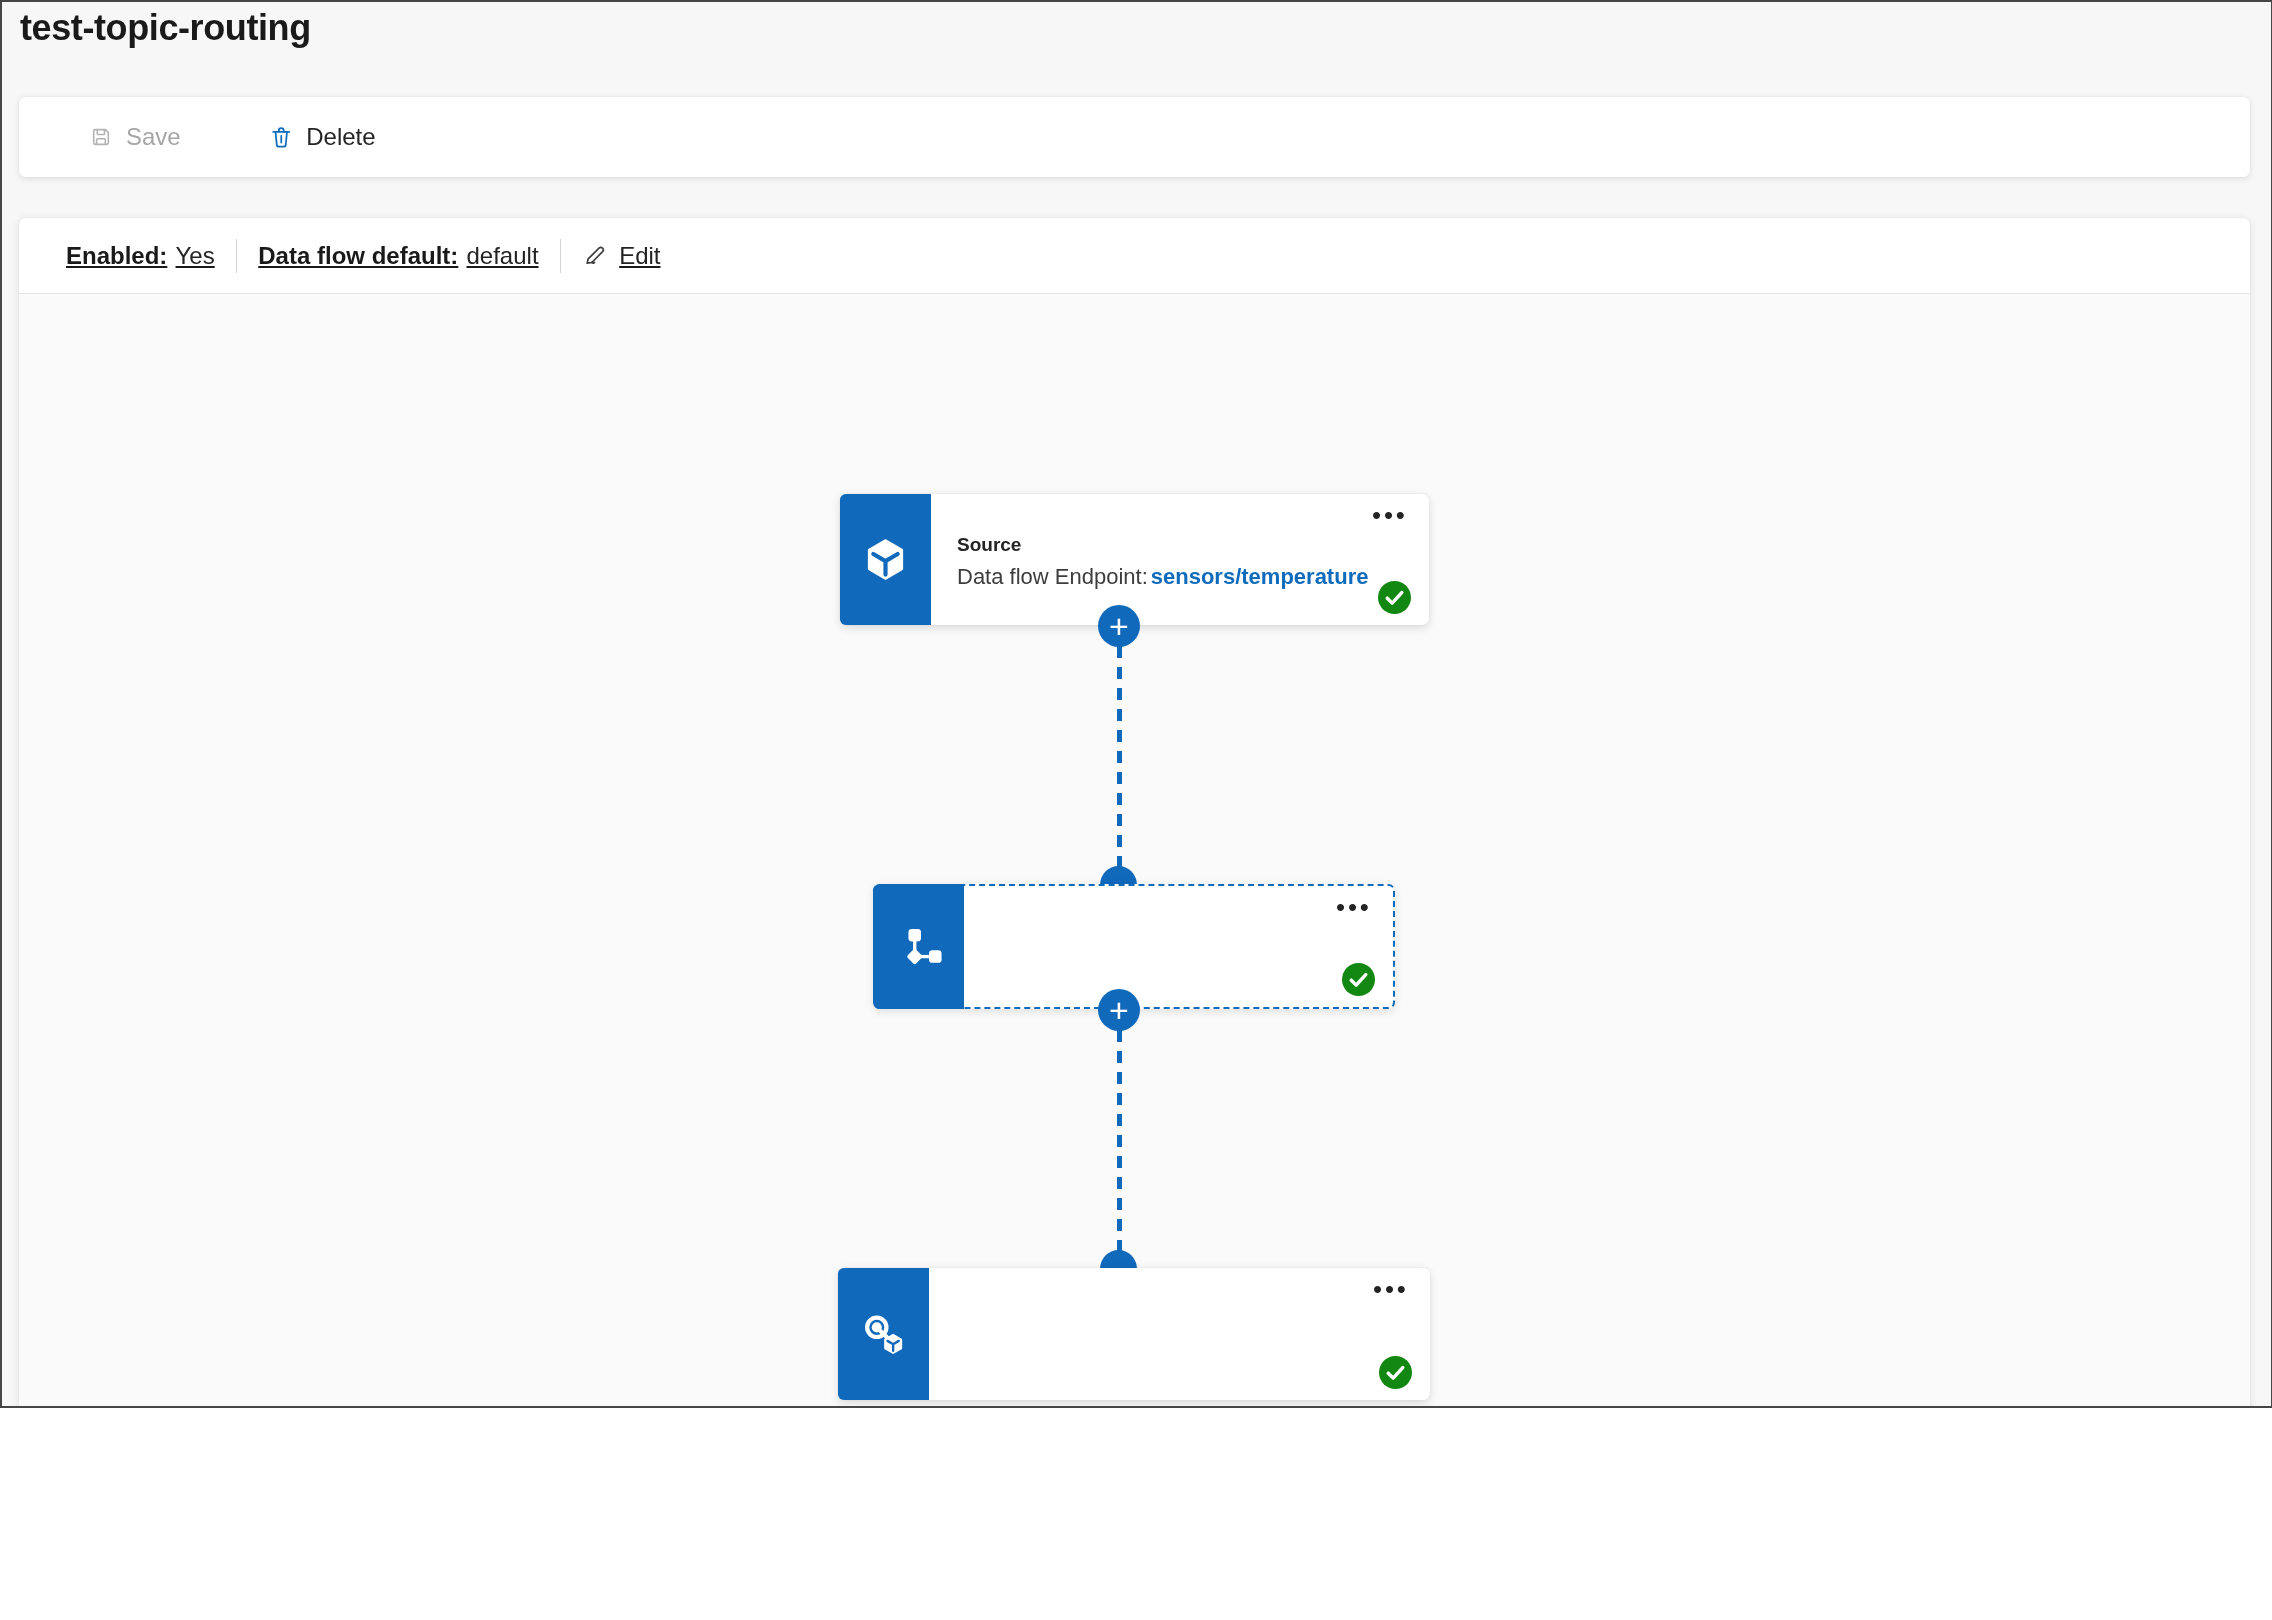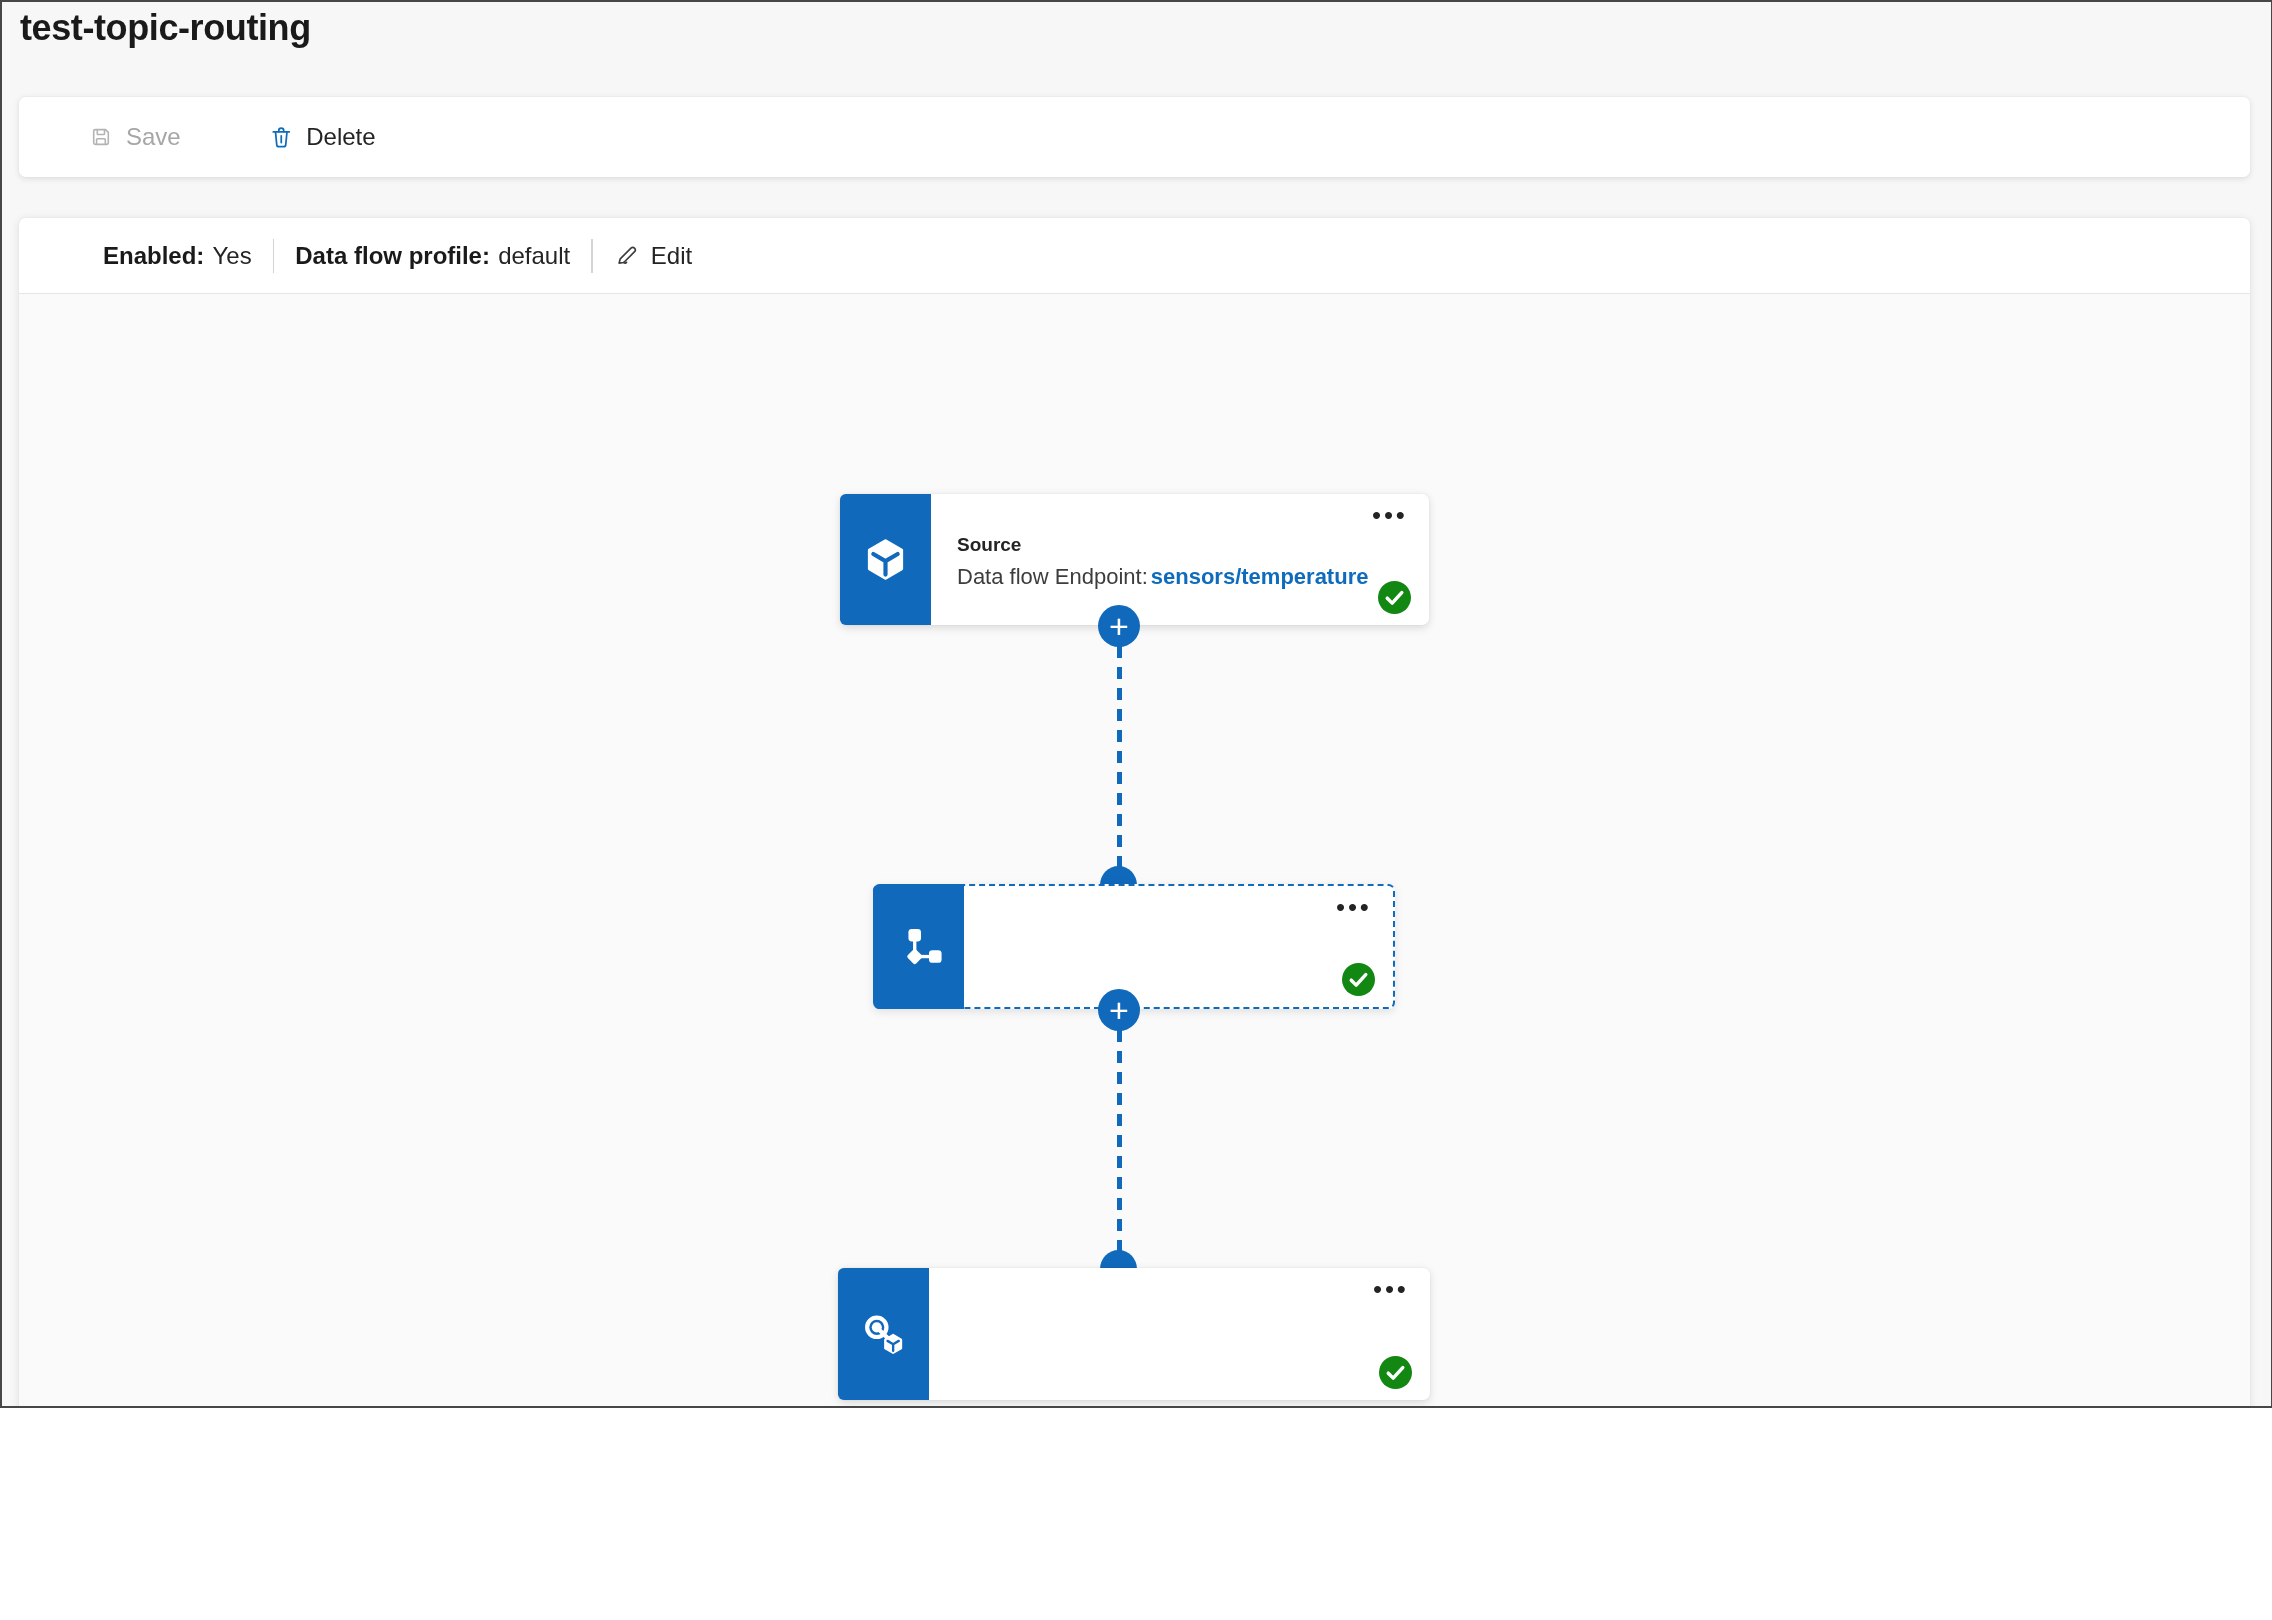--- a/index.html
+++ b/index.html
@@ -42,22 +42,23 @@
   .tb-delete { margin-left: 88px; }
   
   .main-panel {
     position: absolute; left: 17px; top: 216px;
     width: 2231px; height: 1381px;
     background: #ffffff; border-radius: 6.5px;
     box-shadow: 0 1.6px 8.2px rgba(0,0,0,0.10), 0 0 1.6px rgba(0,0,0,0.06);
   }
   .status-bar {
     height: 76px; display: flex; align-items: center;
-    padding-left: 84px; font-size: 24px; color: #1a1a1a;
+    padding-left: 47px; font-size: 24px; color: #1a1a1a;
     border-bottom: 0.8px solid #e6e6e6;
+    text-decoration: underline;
   }
   .status-bar b { font-weight: 700; }
   .status-val { margin-left: 8.2px; font-weight: 400; color: #242424; }
   .status-div {
     width: 1.6px; height: 34px; background: #d4d4d4;
     margin: 0 21px;
   }
   .edit-btn {
     display: flex; align-items: center; gap: 12px;
     font-size: 24px; color: #242424; cursor: pointer;
@@ -163,21 +164,21 @@
       <span class="lbl">Delete</span>
     </button>
   </div>
 
   <div class="main-panel">
 
     <div class="status-bar">
       <b>Enabled:</b>
       <span class="status-val">Yes</span>
       <span class="status-div"></span>
-      <b>Data flow profile:</b>
+      <b>Data flow default:</b>
       <span class="status-val">default</span>
       <span class="status-div"></span>
       <button class="edit-btn">
         <span>
           <svg width="25" height="25" viewBox="0 0 24 24" fill="none" stroke="#3d3d3d" stroke-width="1.6" stroke-linejoin="round" stroke-linecap="round">
             <path d="M4.9 19.3 l1.1 -4.1 L16.3 4.9 a2.45 2.45 0 0 1 3.46 3.46 L9.4 18.7 l-4.5 0.6 z"></path>
             <path d="M9.4 18.7 c0.8 0.9 2 0.9 2.6 -0.2"></path>
           </svg>
         </span>
         <span>Edit</span>

